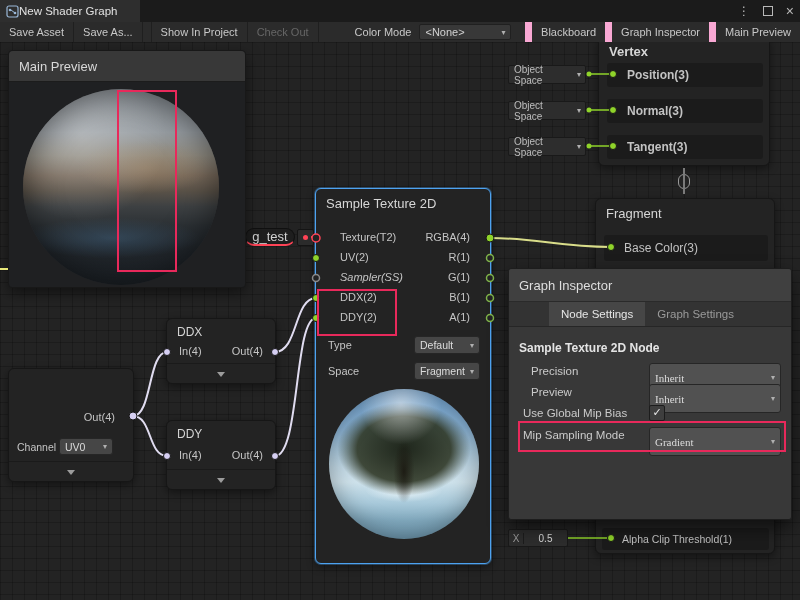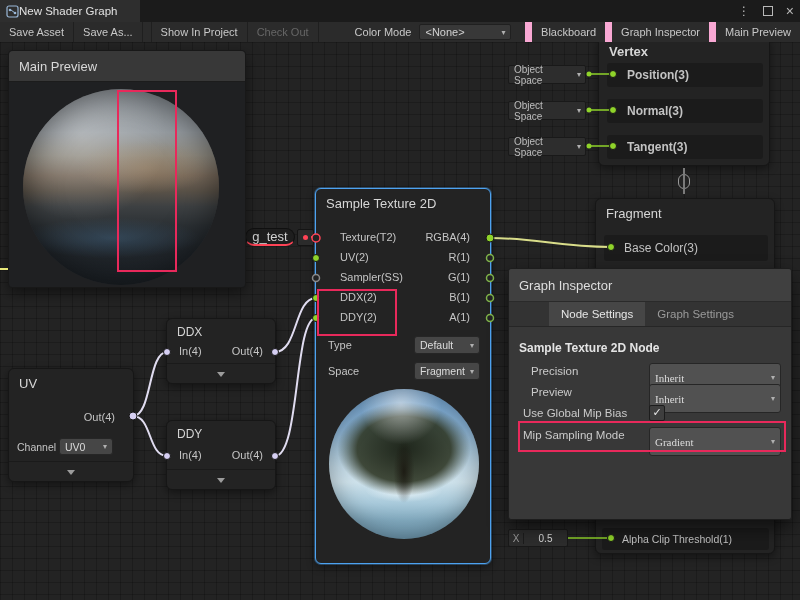--- a/index.html
+++ b/index.html
@@ -180,21 +180,21 @@
     <span>Object Space</span>
     <span class="arr">▾</span>
   </div>
 
   <div id="link-pill"></div>
 
   <div class="node" id="node-sample">
     <div class="node-title">Sample Texture 2D</div>
     <span class="plabel" style="left:24px;top:42px;">Texture(T2)</span>
     <span class="plabel" style="left:24px;top:62px;">UV(2)</span>
-    <span class="plabel" style="left:24px;top:82px;">Sampler(SS)</span>
+    <span class="plabel" style="left:24px;top:82px;font-style:italic;">Sampler(SS)</span>
     <span class="plabel" style="left:24px;top:102px;">DDX(2)</span>
     <span class="plabel" style="left:24px;top:122px;">DDY(2)</span>
     <span class="plabel" style="right:20px;top:42px;">RGBA(4)</span>
     <span class="plabel" style="right:20px;top:62px;">R(1)</span>
     <span class="plabel" style="right:20px;top:82px;">G(1)</span>
     <span class="plabel" style="right:20px;top:102px;">B(1)</span>
     <span class="plabel" style="right:20px;top:122px;">A(1)</span>
     <span class="plabel" style="left:12px;top:150px;">Type</span>
     <div class="dd" style="position:absolute;left:98px;top:147px;width:66px;height:18px;">
       <span>Default</span>
@@ -220,21 +220,20 @@
   <div class="node" id="node-ddy">
     <div class="sm-title">DDY</div>
     <span class="plabel" style="left:12px;top:28px;">In(4)</span>
     <span class="plabel" style="right:12px;top:28px;">Out(4)</span>
     <div class="chev-strip" style="top:48px;height:20px;">
         <div class="tri"></div>
       </div>
   </div>
 
   <div class="node" id="node-uv">
-    <div class="node-title">UV</div>
     <span class="plabel" style="right:18px;top:42px;">Out(4)</span>
     <span class="plabel" style="left:8px;top:72px;width:42px;overflow:hidden;font-size:10.5px;">Channel</span>
     <div class="dd" style="position:absolute;left:50px;top:69px;width:54px;height:17px;">
       <span>UV0</span>
       <span class="arr">▾</span>
     </div>
     <div class="chev-strip" style="top:92px;height:20px;">
         <div class="tri"></div>
       </div>
   </div>

